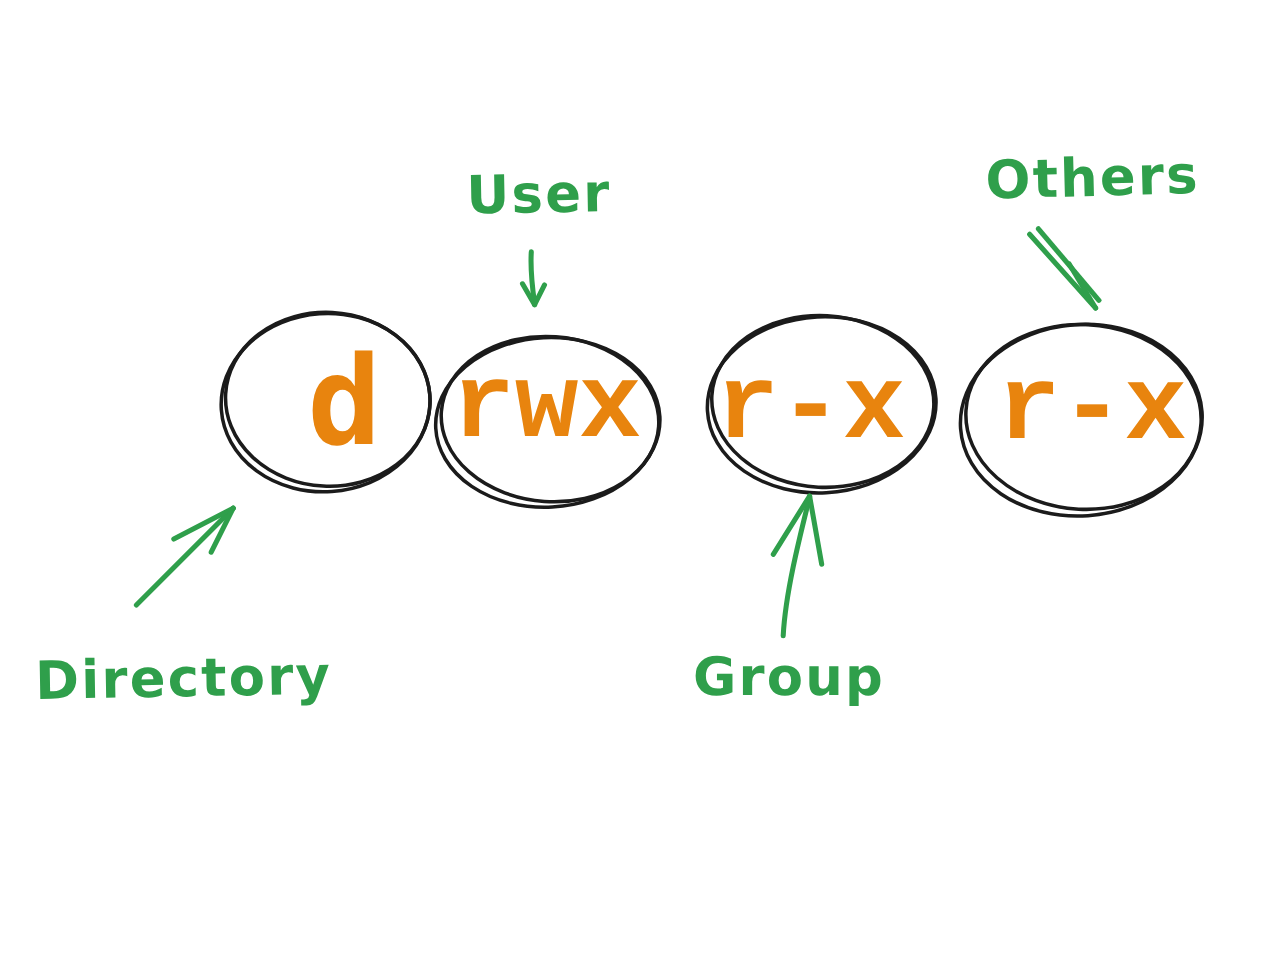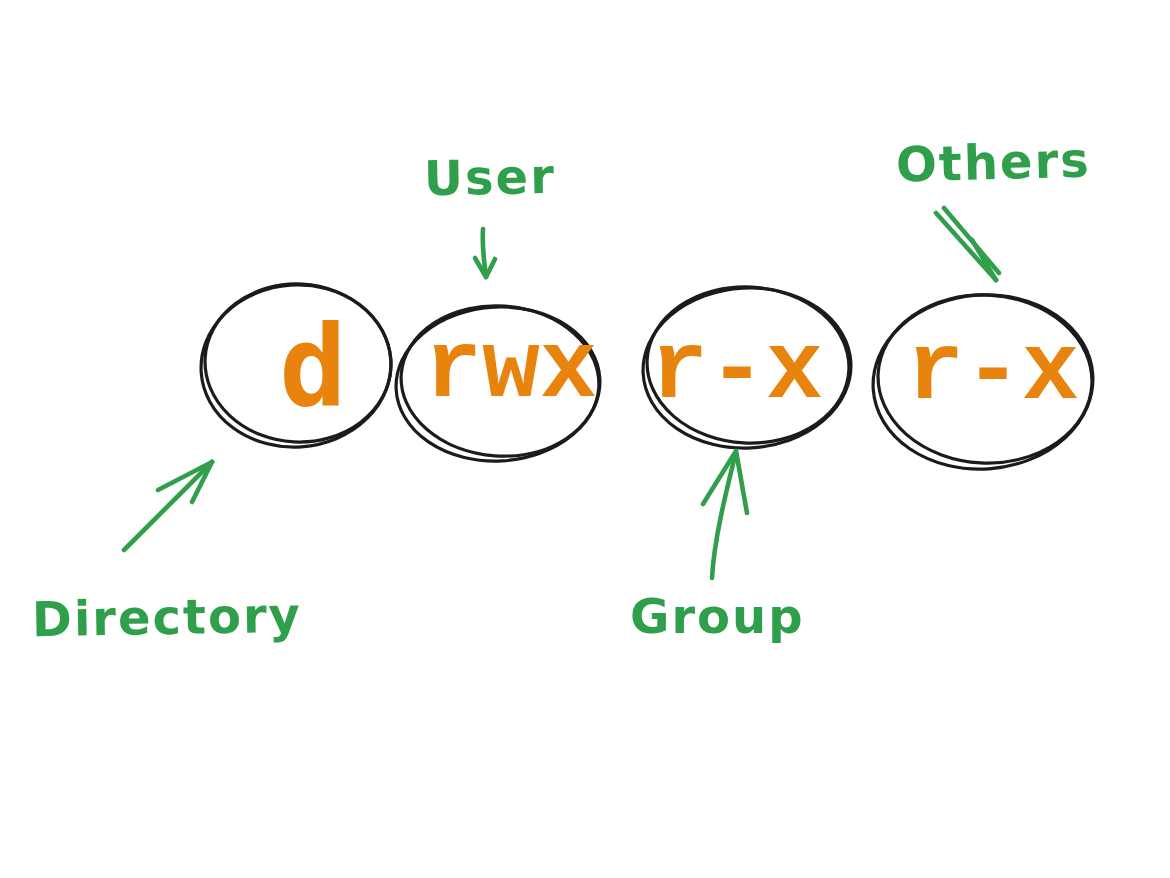--- a/index.html
+++ b/index.html
@@ -41,21 +41,21 @@
     font-size:48px;
     letter-spacing:2px;
     white-space:nowrap;
     line-height:1;
   }
   .label-user{left:424px;top:153px;transform:rotate(-1deg);}
   .label-others{left:896px;top:138px;transform:rotate(-1.5deg);}
   .label-directory{left:32px;top:593px;transform:rotate(-1deg);}
   .label-group{left:630px;top:592px;text-align:center;}
   .seg-d{left:313px;top:366px;}
-  .seg-user{left:497px;top:371px;margin-left:14px;}
+  .seg-user{left:497px;top:371px;}
   .seg-group{left:737px;top:372px;}
   .seg-others{left:993px;top:373px;}
 </style>
 </head>
 <body>
 
 <div class="canvas">
 
   <svg class="sketch" viewBox="0 0 1170 878" xmlns="http://www.w3.org/2000/svg">
 

